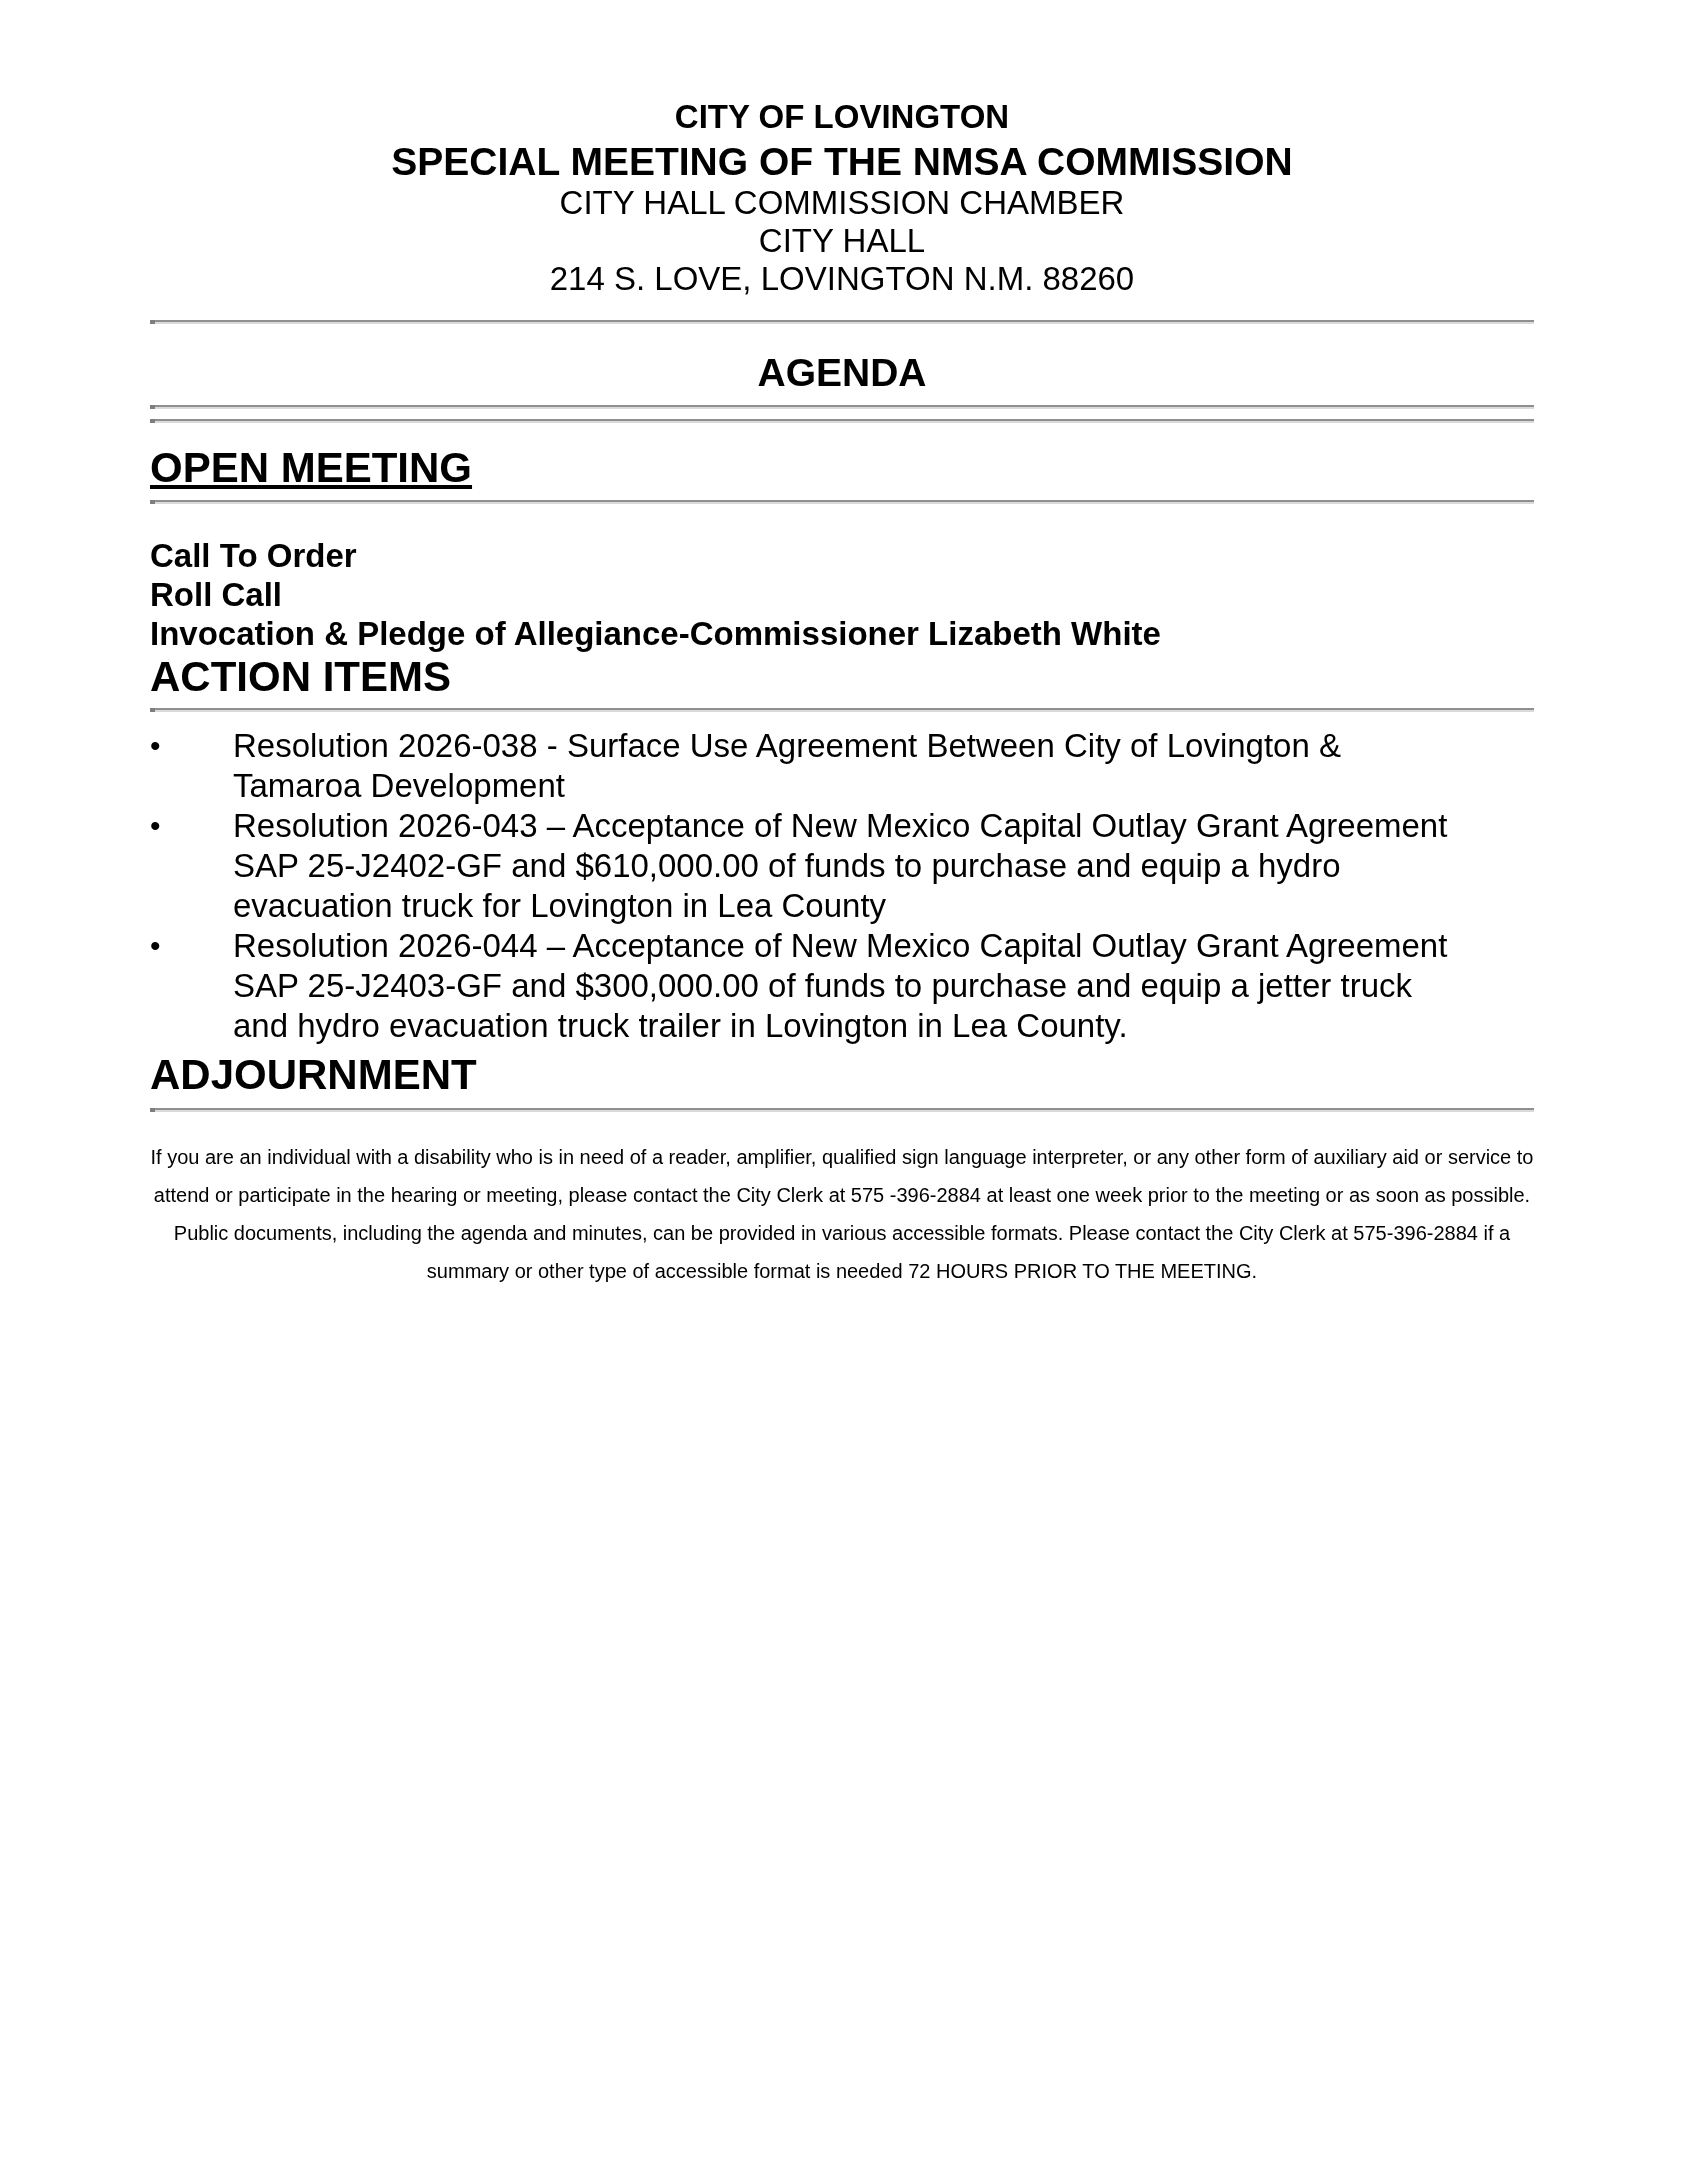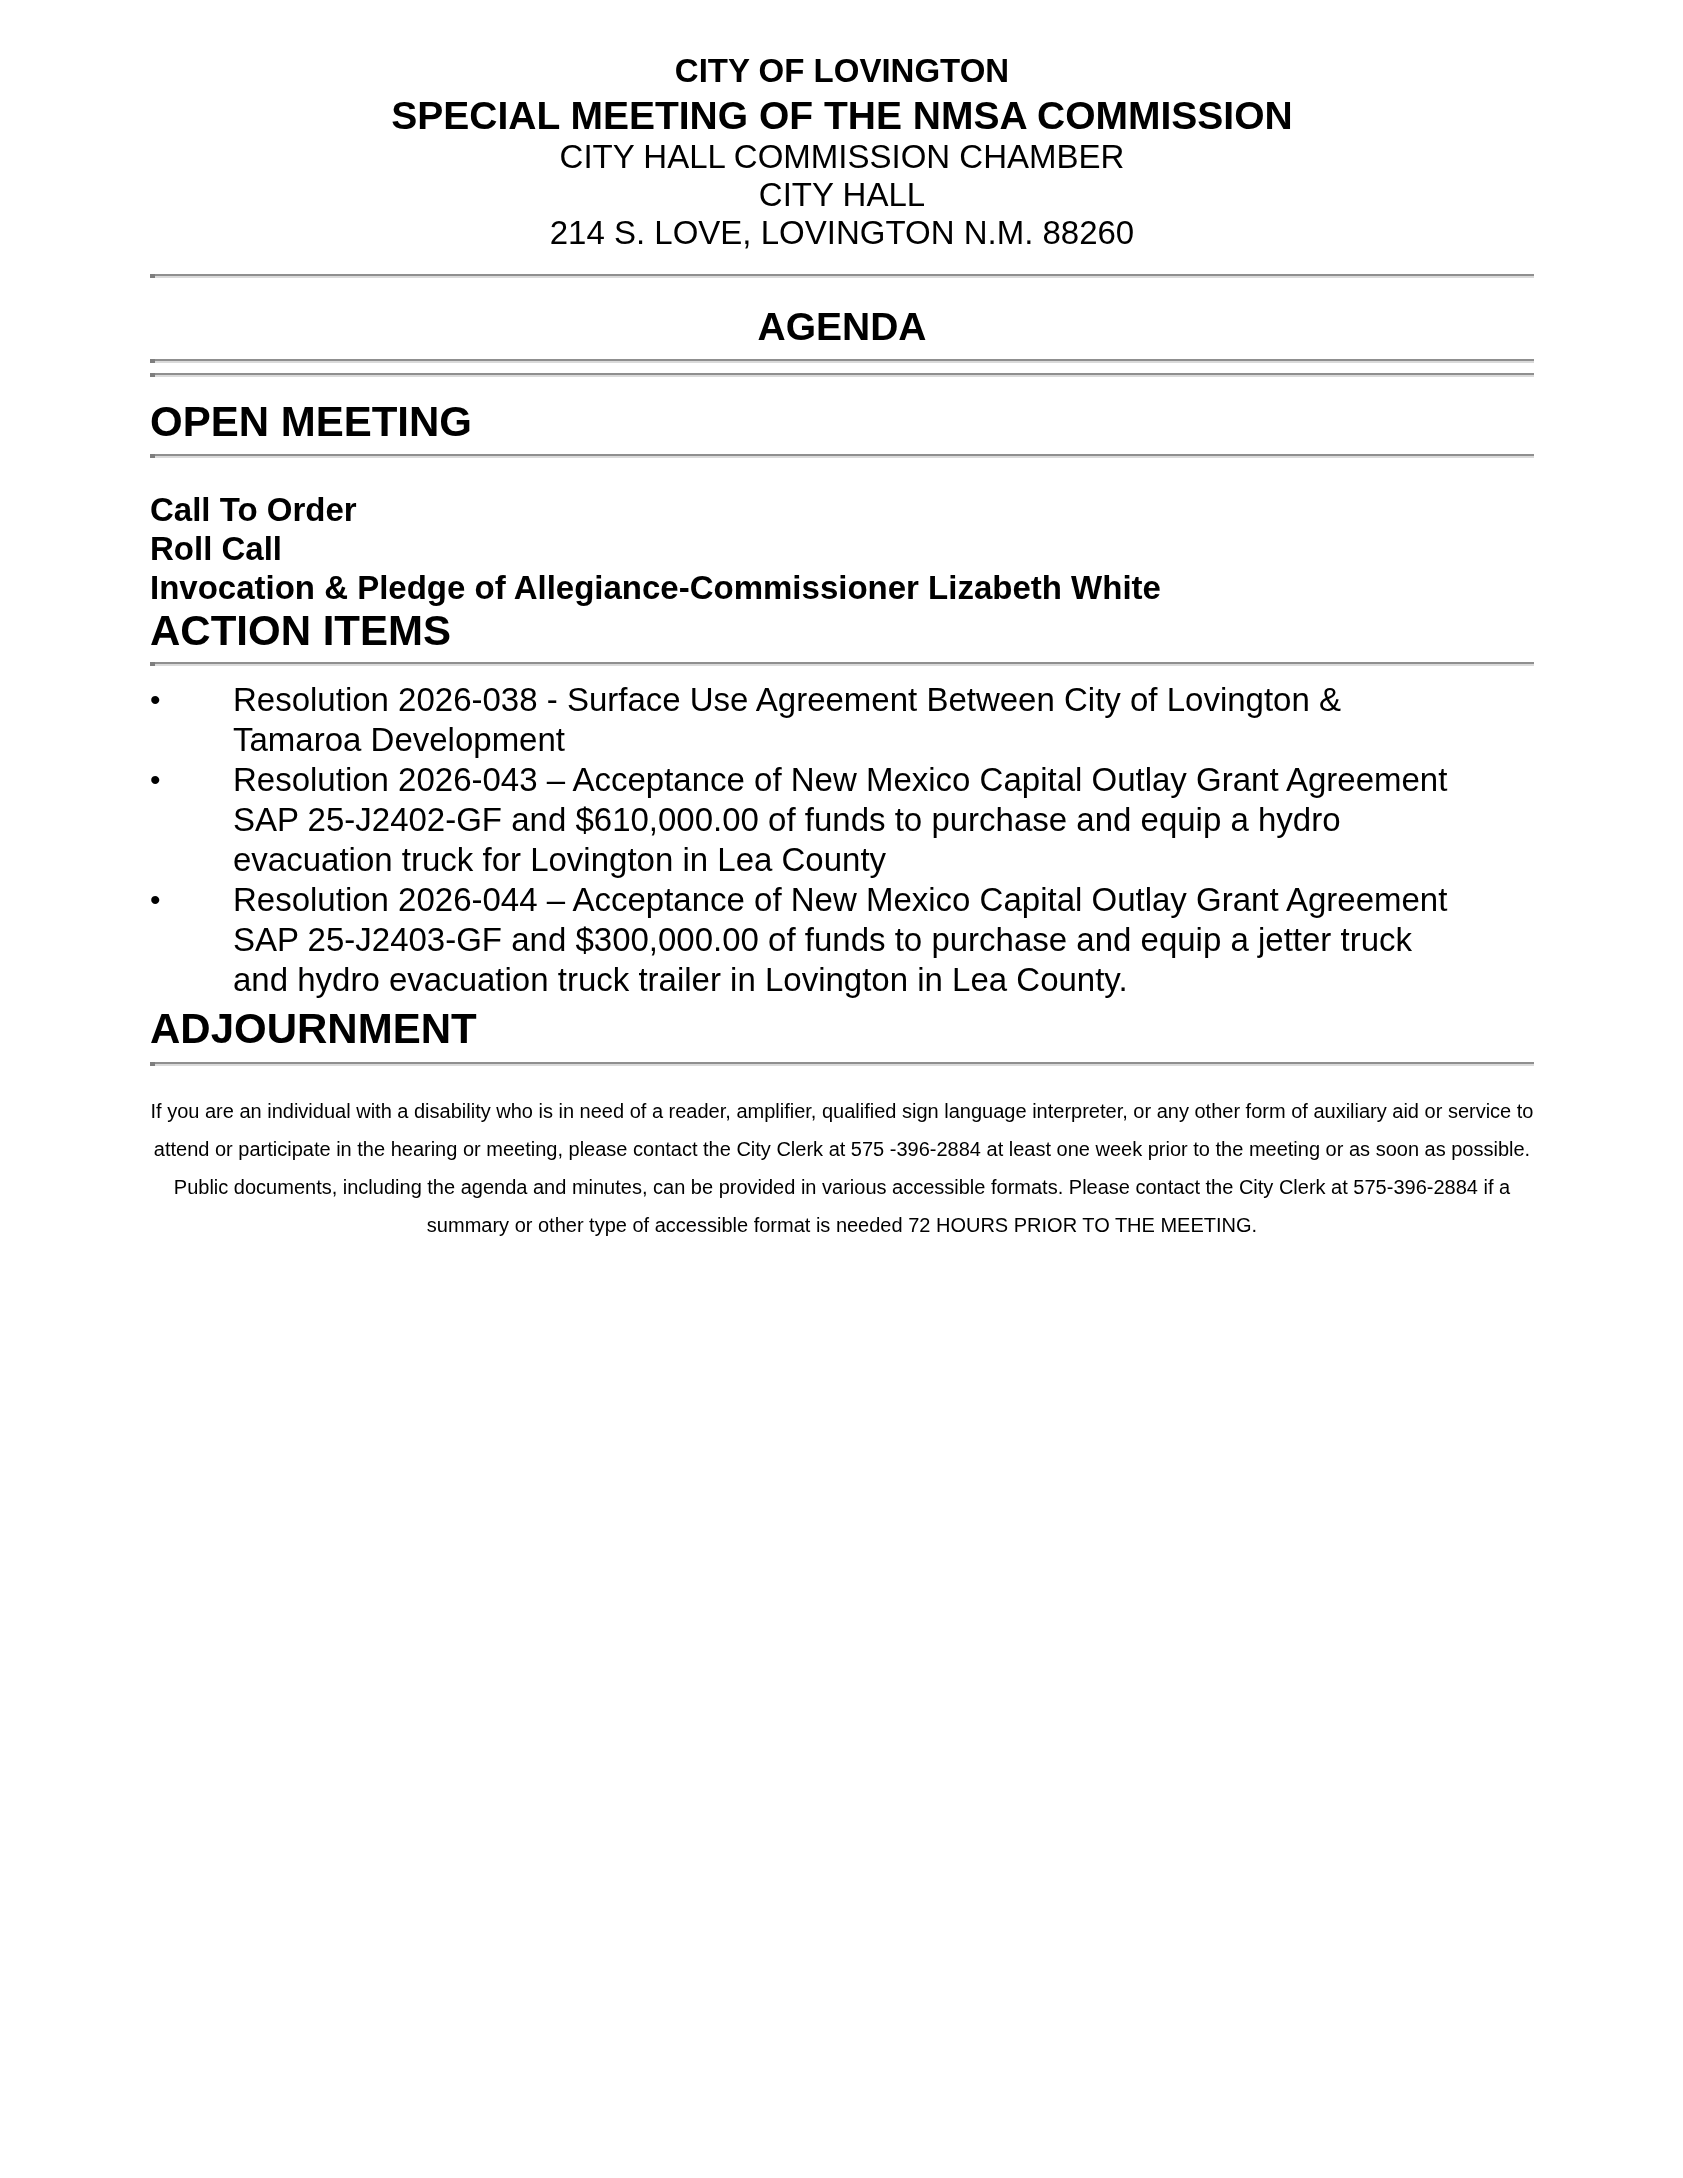--- a/index.html
+++ b/index.html
@@ -11,21 +11,21 @@
     width: 1683px;
     height: 2178px;
     font-family: "Liberation Sans", "DejaVu Sans", sans-serif;
     color: #000000;
     -webkit-font-smoothing: antialiased;
   }
   .page {
     box-sizing: border-box;
     width: 1683px;
     height: 1738px;
-    padding: 48px 149px 0 150px;
+    padding: 94px 149px 0 150px;
     overflow: hidden;
   }
 
   
   .rule {
     border: none;
     height: 4px;
     margin: 0;
     position: relative;
     background: linear-gradient(to bottom, #8f8f8f 0, #8f8f8f 2px, #dadada 2px, #dadada 4px);
@@ -75,21 +75,21 @@
     line-height: 40px;
   }
   .rule-3 { margin-top: 10px; }
 
   .section-heading {
     font-size: 42px;
     font-weight: bold;
     line-height: 48px;
     margin: 0;
   }
-  .heading-open-meeting { margin-top: 21px; }
+  .heading-open-meeting { margin-top: 21px; text-decoration: underline; }
   .rule-4 { margin-top: 8px; }
 
   .open-items {
     margin-top: 32px;
   }
   .open-items .item {
     font-size: 33px;
     font-weight: bold;
     line-height: 39px;
   }

